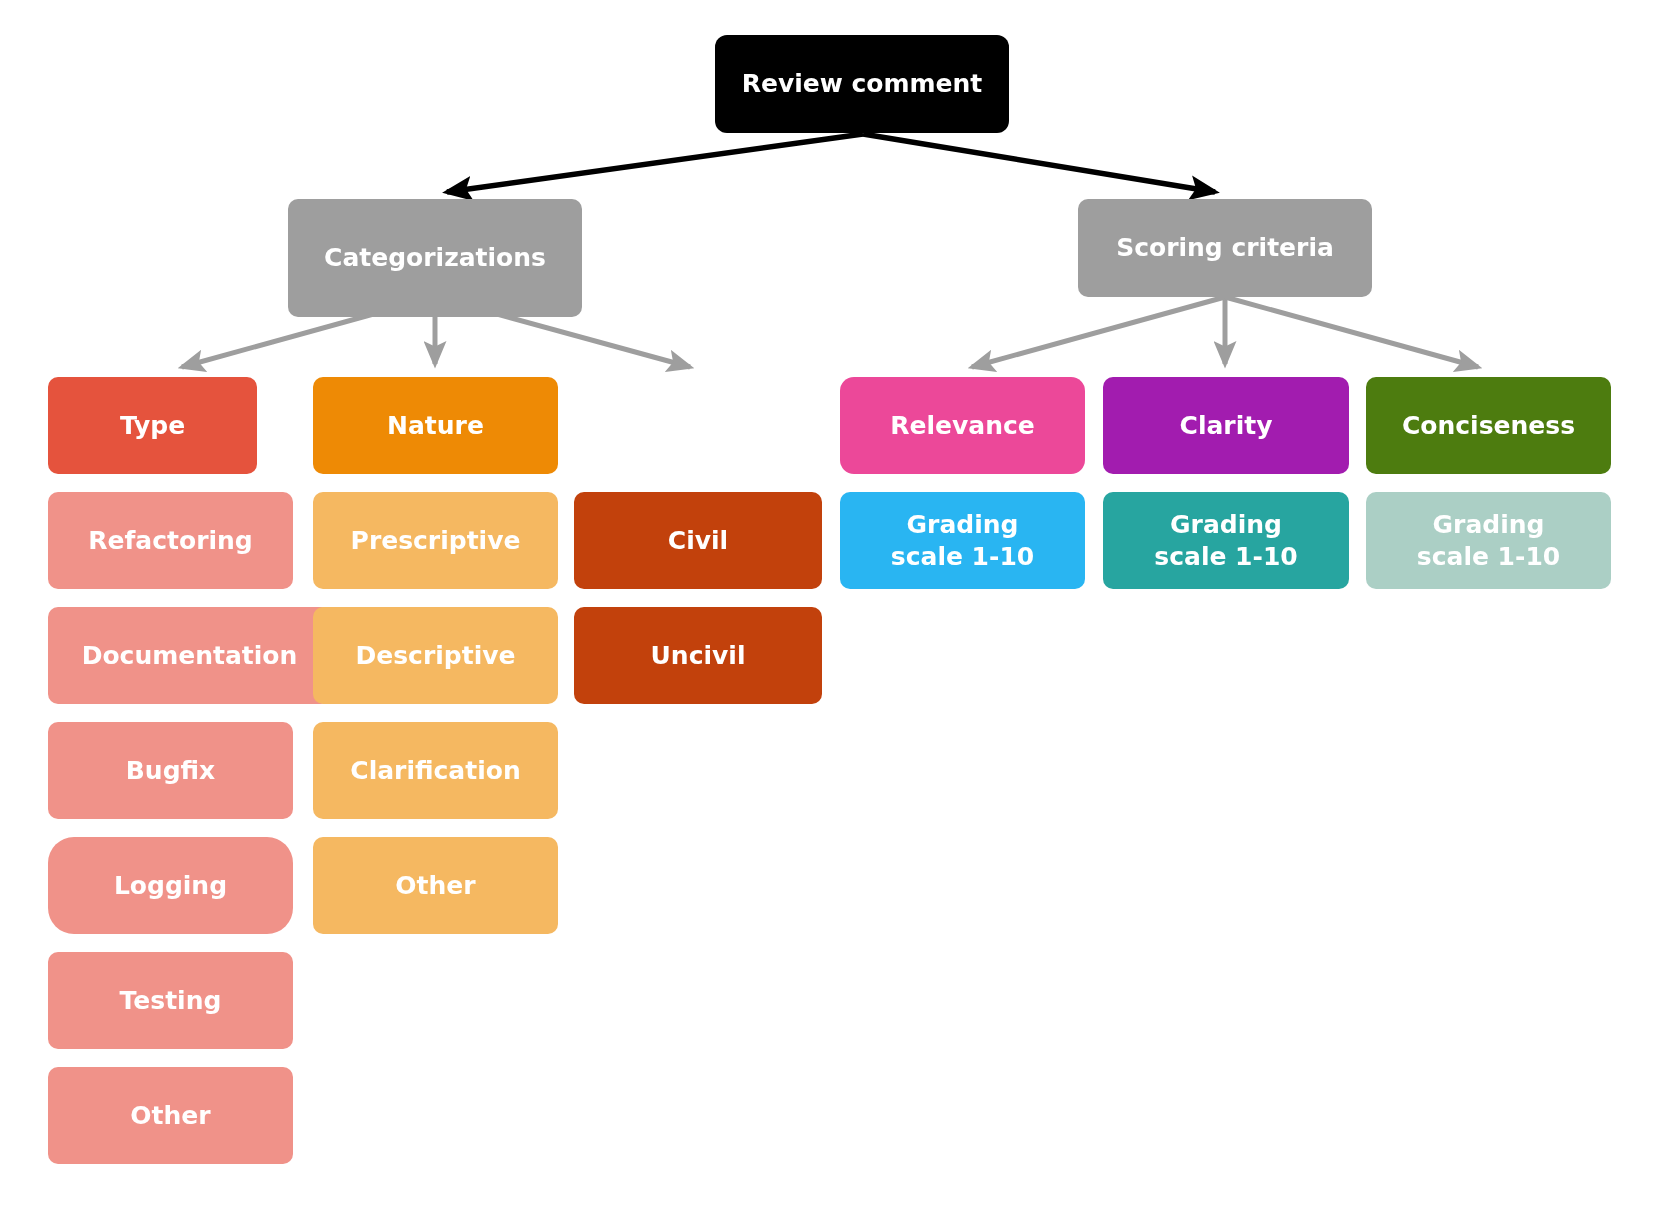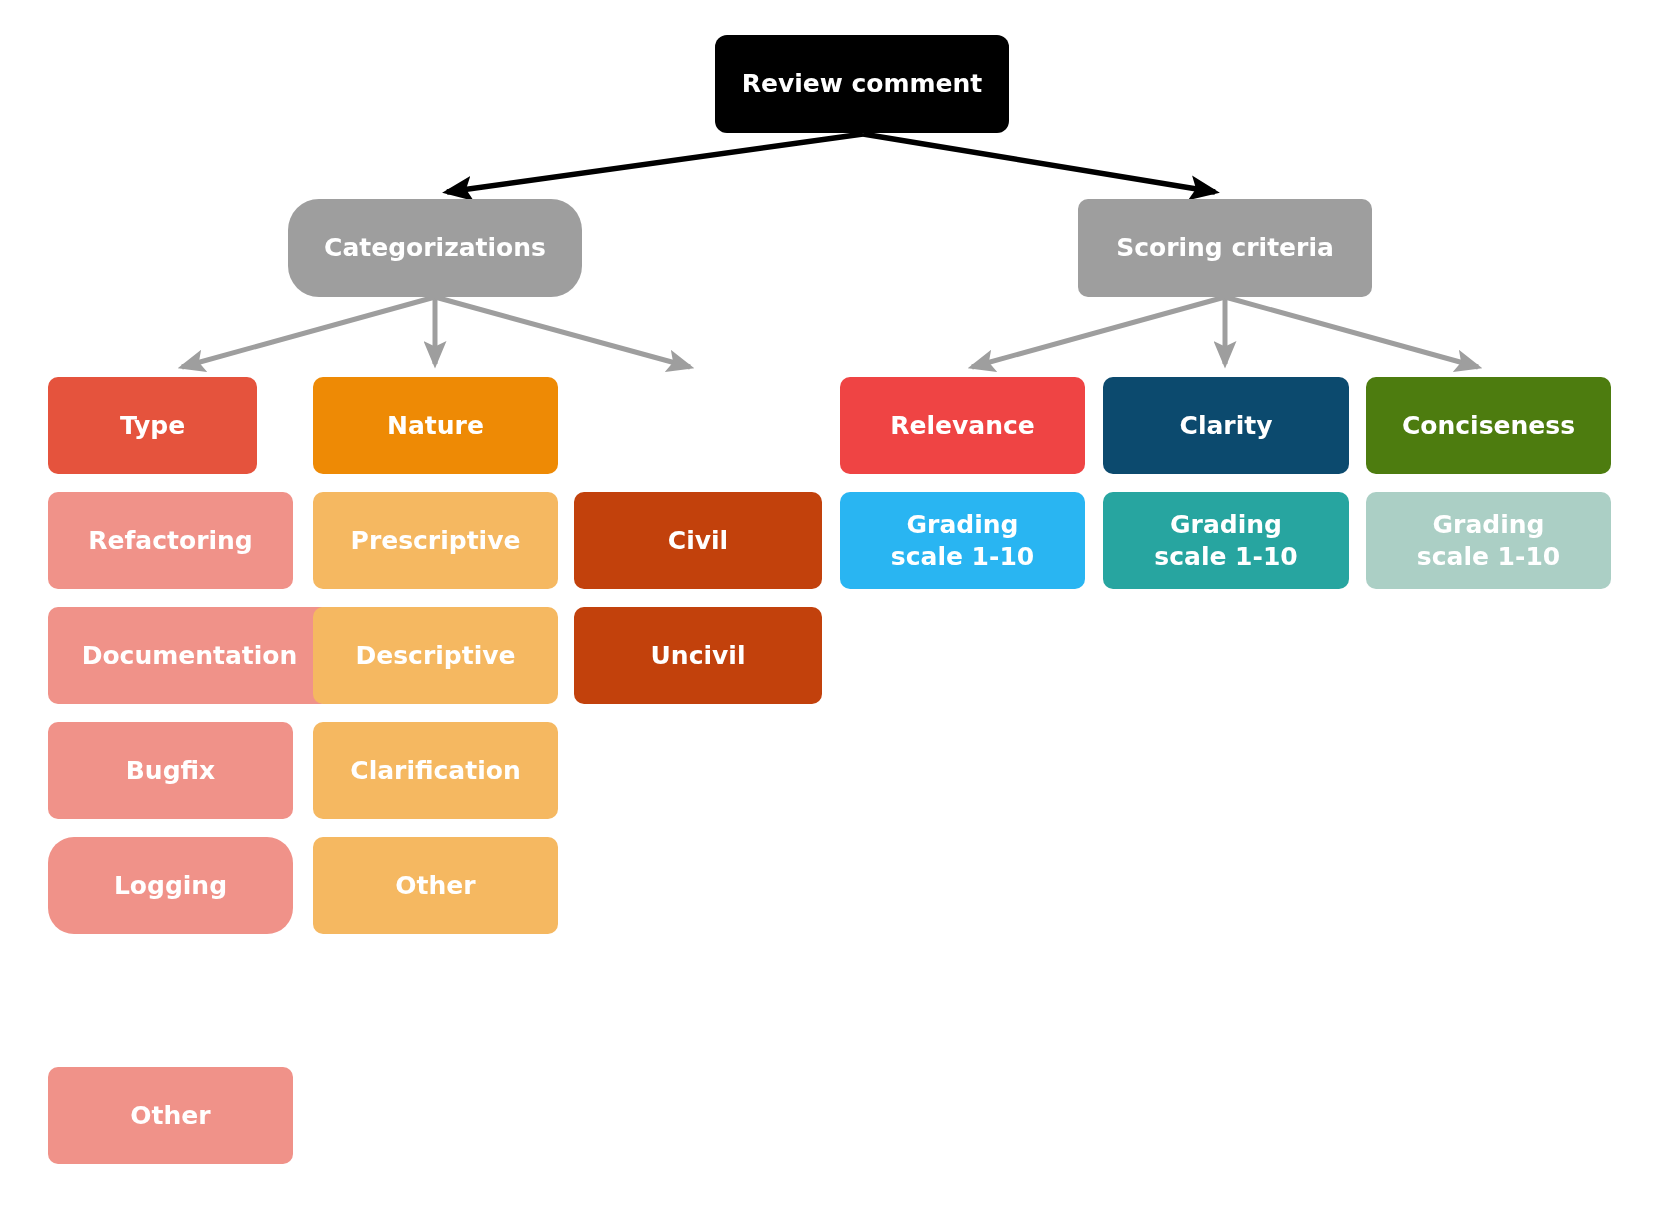--- a/index.html
+++ b/index.html
@@ -18,22 +18,22 @@
     color:#ffffff;font-weight:bold;font-size:25px;line-height:1.25;
     border-radius:10px;
     padding:8px 12px;box-sizing:border-box;
   }
   .root{background:#000000;border-radius:12px;}
   .group{background:#9E9E9E;}
   
   .c0h{background:#E5533D;}  .c0i{background:#F09289;}
   .c1h{background:#EE8A05;}  .c1i{background:#F5B861;}
   .c2h{background:#967992;}  .c2i{background:#c2410c;}
-  .c3h{background:#ef4444;}  .c3i{background:#29B5F2;}
-  .c4h{background:#0c4a6e;}  .c4i{background:#27A5A0;}
+  .c3h{background:#ec4899;border-radius:14px;}  .c3i{background:#29B5F2;}
+  .c4h{background:#a21caf;}  .c4i{background:#27A5A0;}
   .c5h{background:#4d7c0f;}  .c5i{background:#ABCFC5;}
 </style>
 </head>
 <body>
 
 <div class="canvas">
 
   <svg class="edges" width="1660" height="1206" viewBox="0 0 1660 1206" xmlns="http://www.w3.org/2000/svg">
     <defs>
       <marker id="ah-black" markerWidth="5.5" markerHeight="4.6" refX="4.6" refY="2.3" orient="auto">
@@ -51,28 +51,29 @@
     <line x1="435" y1="297" x2="435" y2="364" stroke="#9E9E9E" stroke-width="5" marker-end="url(#ah-gray)"></line>
     <line x1="435" y1="297" x2="690" y2="367" stroke="#9E9E9E" stroke-width="5" marker-end="url(#ah-gray)"></line>
 
     <line x1="1225" y1="297" x2="972" y2="367" stroke="#9E9E9E" stroke-width="5" marker-end="url(#ah-gray)"></line>
     <line x1="1225" y1="297" x2="1225" y2="364" stroke="#9E9E9E" stroke-width="5" marker-end="url(#ah-gray)"></line>
     <line x1="1225" y1="297" x2="1478" y2="367" stroke="#9E9E9E" stroke-width="5" marker-end="url(#ah-gray)"></line>
   </svg>
 
   <div class="node root" style="left:715px;top:35px;width:294px;height:98px;">Review comment</div>
 
-  <div class="node group" style="left:288px;top:199px;width:294px;height:98px;border-radius:31px;">Categorizations</div>
+  <div class="node group" style="left:288px;top:199px;width:294px;height:118px;">Categorizations</div>
   <div class="node group" style="left:1078px;top:199px;width:294px;height:98px;">Scoring criteria</div>
 
   <div class="node c0h" style="left:48px;top:377px;width:209px;height:97px;">Type</div>
   <div class="node c0i" style="left:48px;top:492px;width:245px;height:97px;">Refactoring</div>
   <div class="node c0i" style="left:48px;top:607px;width:283px;height:97px;">Documentation</div>
   <div class="node c0i" style="left:48px;top:722px;width:245px;height:97px;">Bugfix</div>
   <div class="node c0i" style="left:48px;top:837px;width:245px;height:97px;border-radius:26px;">Logging</div>
+  <div class="node c0i" style="left:48px;top:952px;width:245px;height:97px;">Testing</div>
   <div class="node c0i" style="left:48px;top:1067px;width:245px;height:97px;">Other</div>
 
   <div class="node c1h" style="left:313px;top:377px;width:245px;height:97px;">Nature</div>
   <div class="node c1i" style="left:313px;top:492px;width:245px;height:97px;">Prescriptive</div>
   <div class="node c1i" style="left:313px;top:607px;width:245px;height:97px;">Descriptive</div>
   <div class="node c1i" style="left:313px;top:722px;width:245px;height:97px;">Clarification</div>
   <div class="node c1i" style="left:313px;top:837px;width:245px;height:97px;">Other</div>
 
   <div class="node c2i" style="left:574px;top:492px;width:248px;height:97px;">Civil</div>
   <div class="node c2i" style="left:574px;top:607px;width:248px;height:97px;">Uncivil</div>

